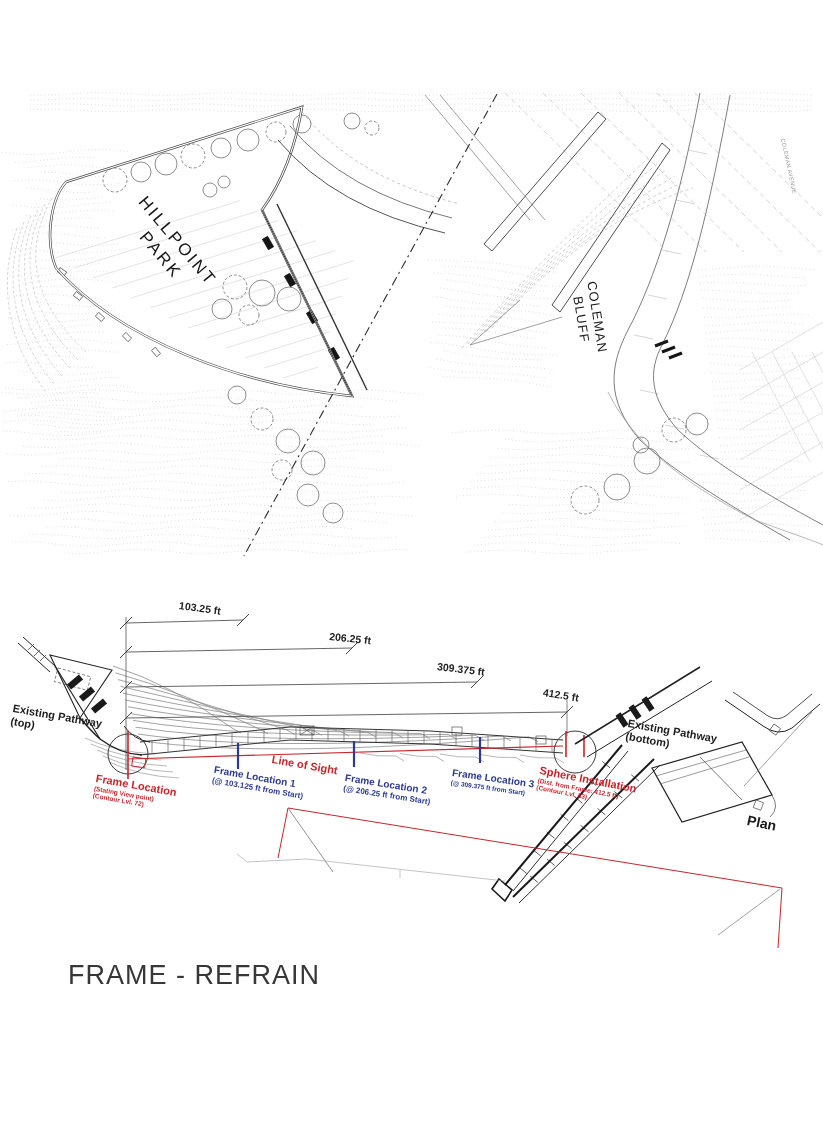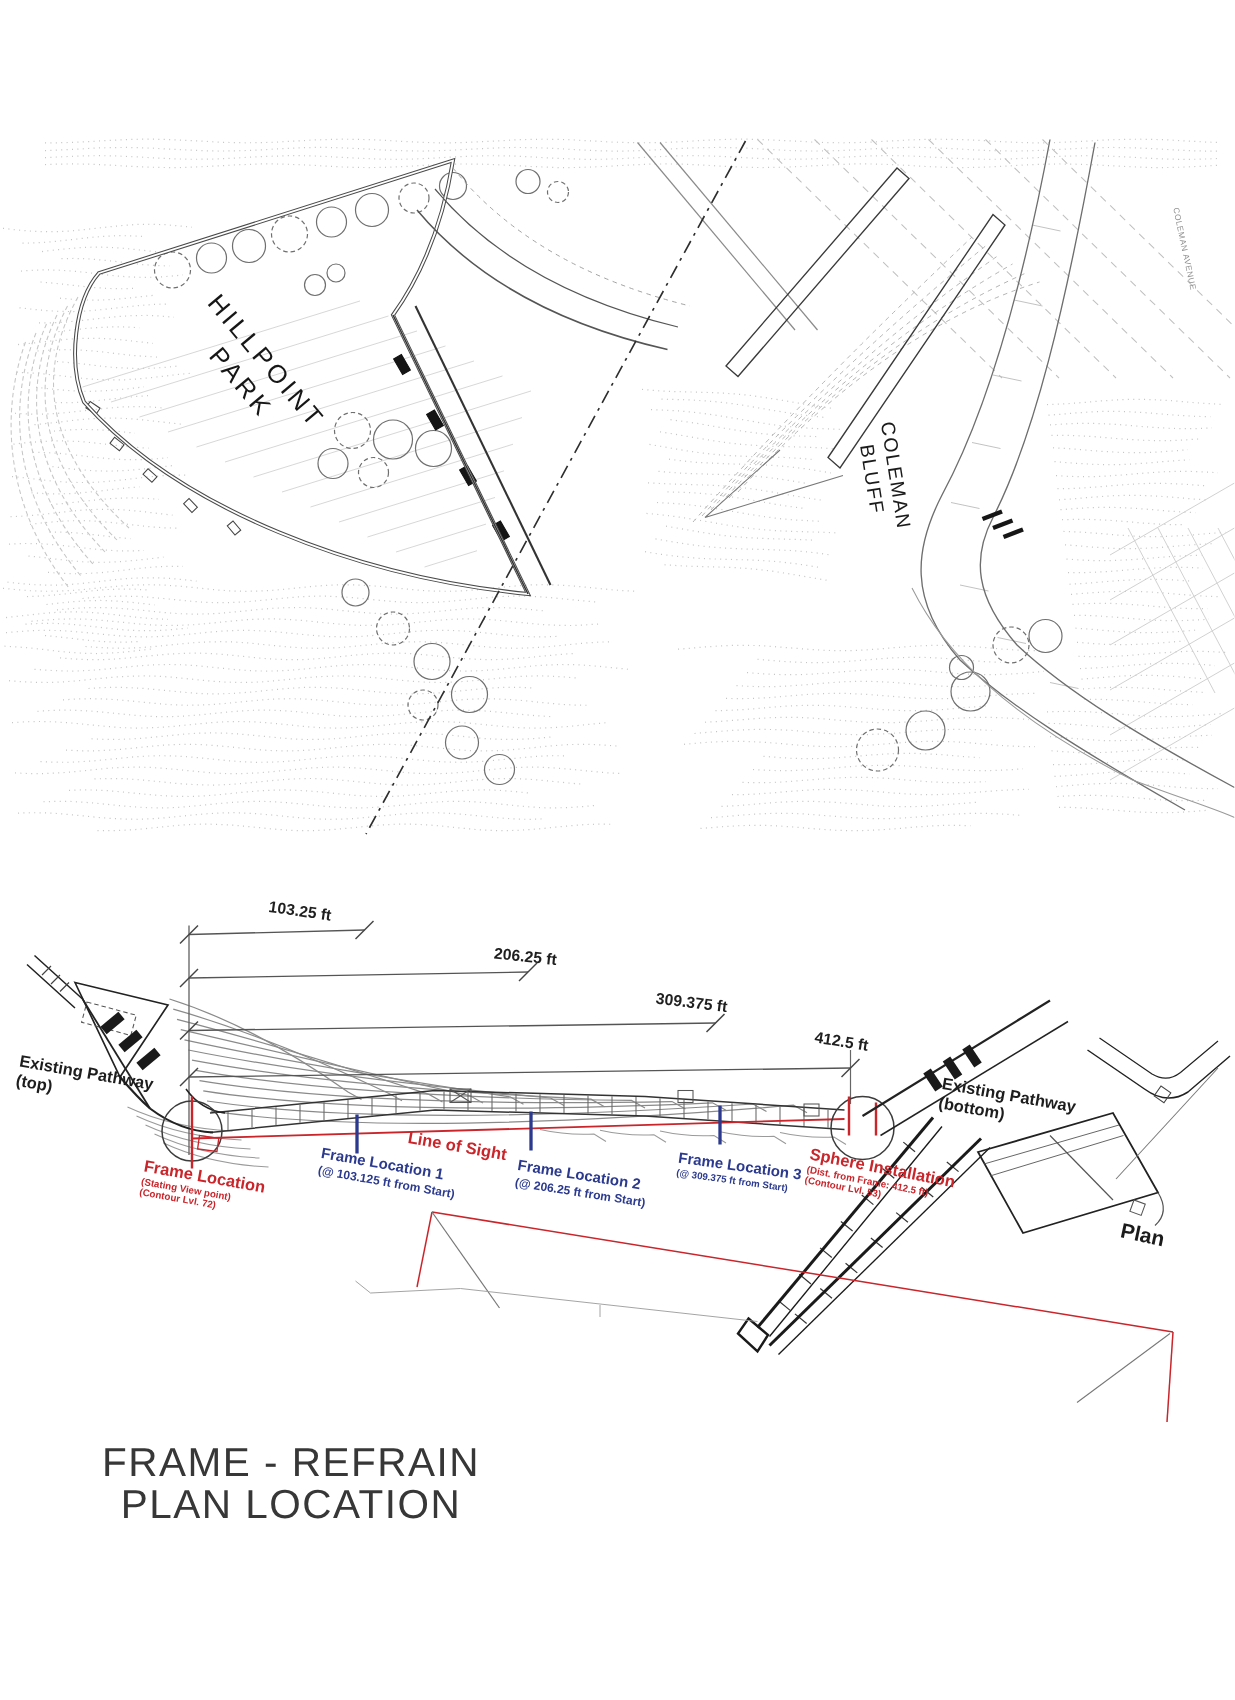--- a/index.html
+++ b/index.html
@@ -17,21 +17,21 @@
   .pathway{font-size:11px;font-weight:600;color:#1d1d1d;line-height:13px;}
   .red{color:#c9252b;}
   .blue{color:#2b3a8f;}
   .ann-title{font-size:11px;font-weight:700;}
   .ann-title-sm{font-size:10px;font-weight:700;}
   .ann-sub{font-size:8px;font-weight:600;line-height:10px;}
   .ann-sub-sm{font-size:6.5px;font-weight:600;line-height:7.5px;}
   .los{font-size:11px;font-weight:700;}
   .plan-cap{font-size:14px;font-weight:600;color:#1b1b1b;}
   .title-block{position:absolute;left:68px;color:#373737;letter-spacing:1px;}
-  .tb-line{font-size:27px;line-height:28px;text-align:center;}
+  .tb-line{font-size:27px;line-height:28px;}
 </style>
 </head>
 <body>
 
 <div id="board">
 
 <svg width="823" height="1133" viewBox="0 0 823 1133">
 
   <g id="deco">
         <path d="M30,95.2L39,95.2L48,94.9L57,94.5L66,94.0L75,93.5L84,93.1L93,92.8L102,92.8L111,93.0L120,93.4L129,93.8L138,94.3L147,94.8L156,95.1L165,95.2L174,95.1L183,94.8L192,94.3L201,93.8L210,93.3L219,93.0L228,92.8L237,92.9L246,93.1L255,93.5L264,94.0L273,94.5L282,94.9L291,95.2L300,95.2L309,95.0L318,94.6L327,94.2L336,93.7L345,93.2L354,92.9L363,92.8L372,92.9L381,93.2L390,93.7L399,94.2L408,94.7L417,95.0L426,95.2L435,95.1L444,94.9L453,94.5L462,94.0L471,93.5L480,93.1L489,92.8L498,92.8L507,93.0L516,93.4L525,93.8L534,94.3L543,94.8L552,95.1L561,95.2L570,95.1L579,94.8L588,94.3L597,93.8L606,93.3L615,93.0L624,92.8L633,92.9L642,93.1L651,93.5L660,94.0L669,94.5L678,94.9L687,95.2L696,95.2L705,95.0L714,94.6L723,94.2L732,93.6L741,93.2L750,92.9L759,92.8L768,92.9L777,93.2L786,93.7L795,94.2L804,94.7L813,95.0" stroke="#a0a0a0" stroke-width="0.8" fill="none" stroke-dasharray="0.7 2.9" opacity="0.6"></path>
@@ -490,16 +490,15 @@
 </div>
 <div class="lbl red" style="left:541px;top:764px;transform:rotate(11deg);">
   <div class="ann-title">Sphere Installation</div>
   <div class="ann-sub-sm">(Dist. from Frame: 412.5 ft)</div>
   <div class="ann-sub-sm">(Contour Lvl. 53)</div>
 </div>
 <div class="lbl plan-cap" style="left:749px;top:812px;transform:rotate(12deg);">Plan</div>
 
 <div class="title-block" style="top:961px;">
   <div class="tb-line">FRAME - REFRAIN</div>
-  <div class="tb-line">PLAN LOCATION</div>
 </div>
 
 </div>
 
 </body></html>

